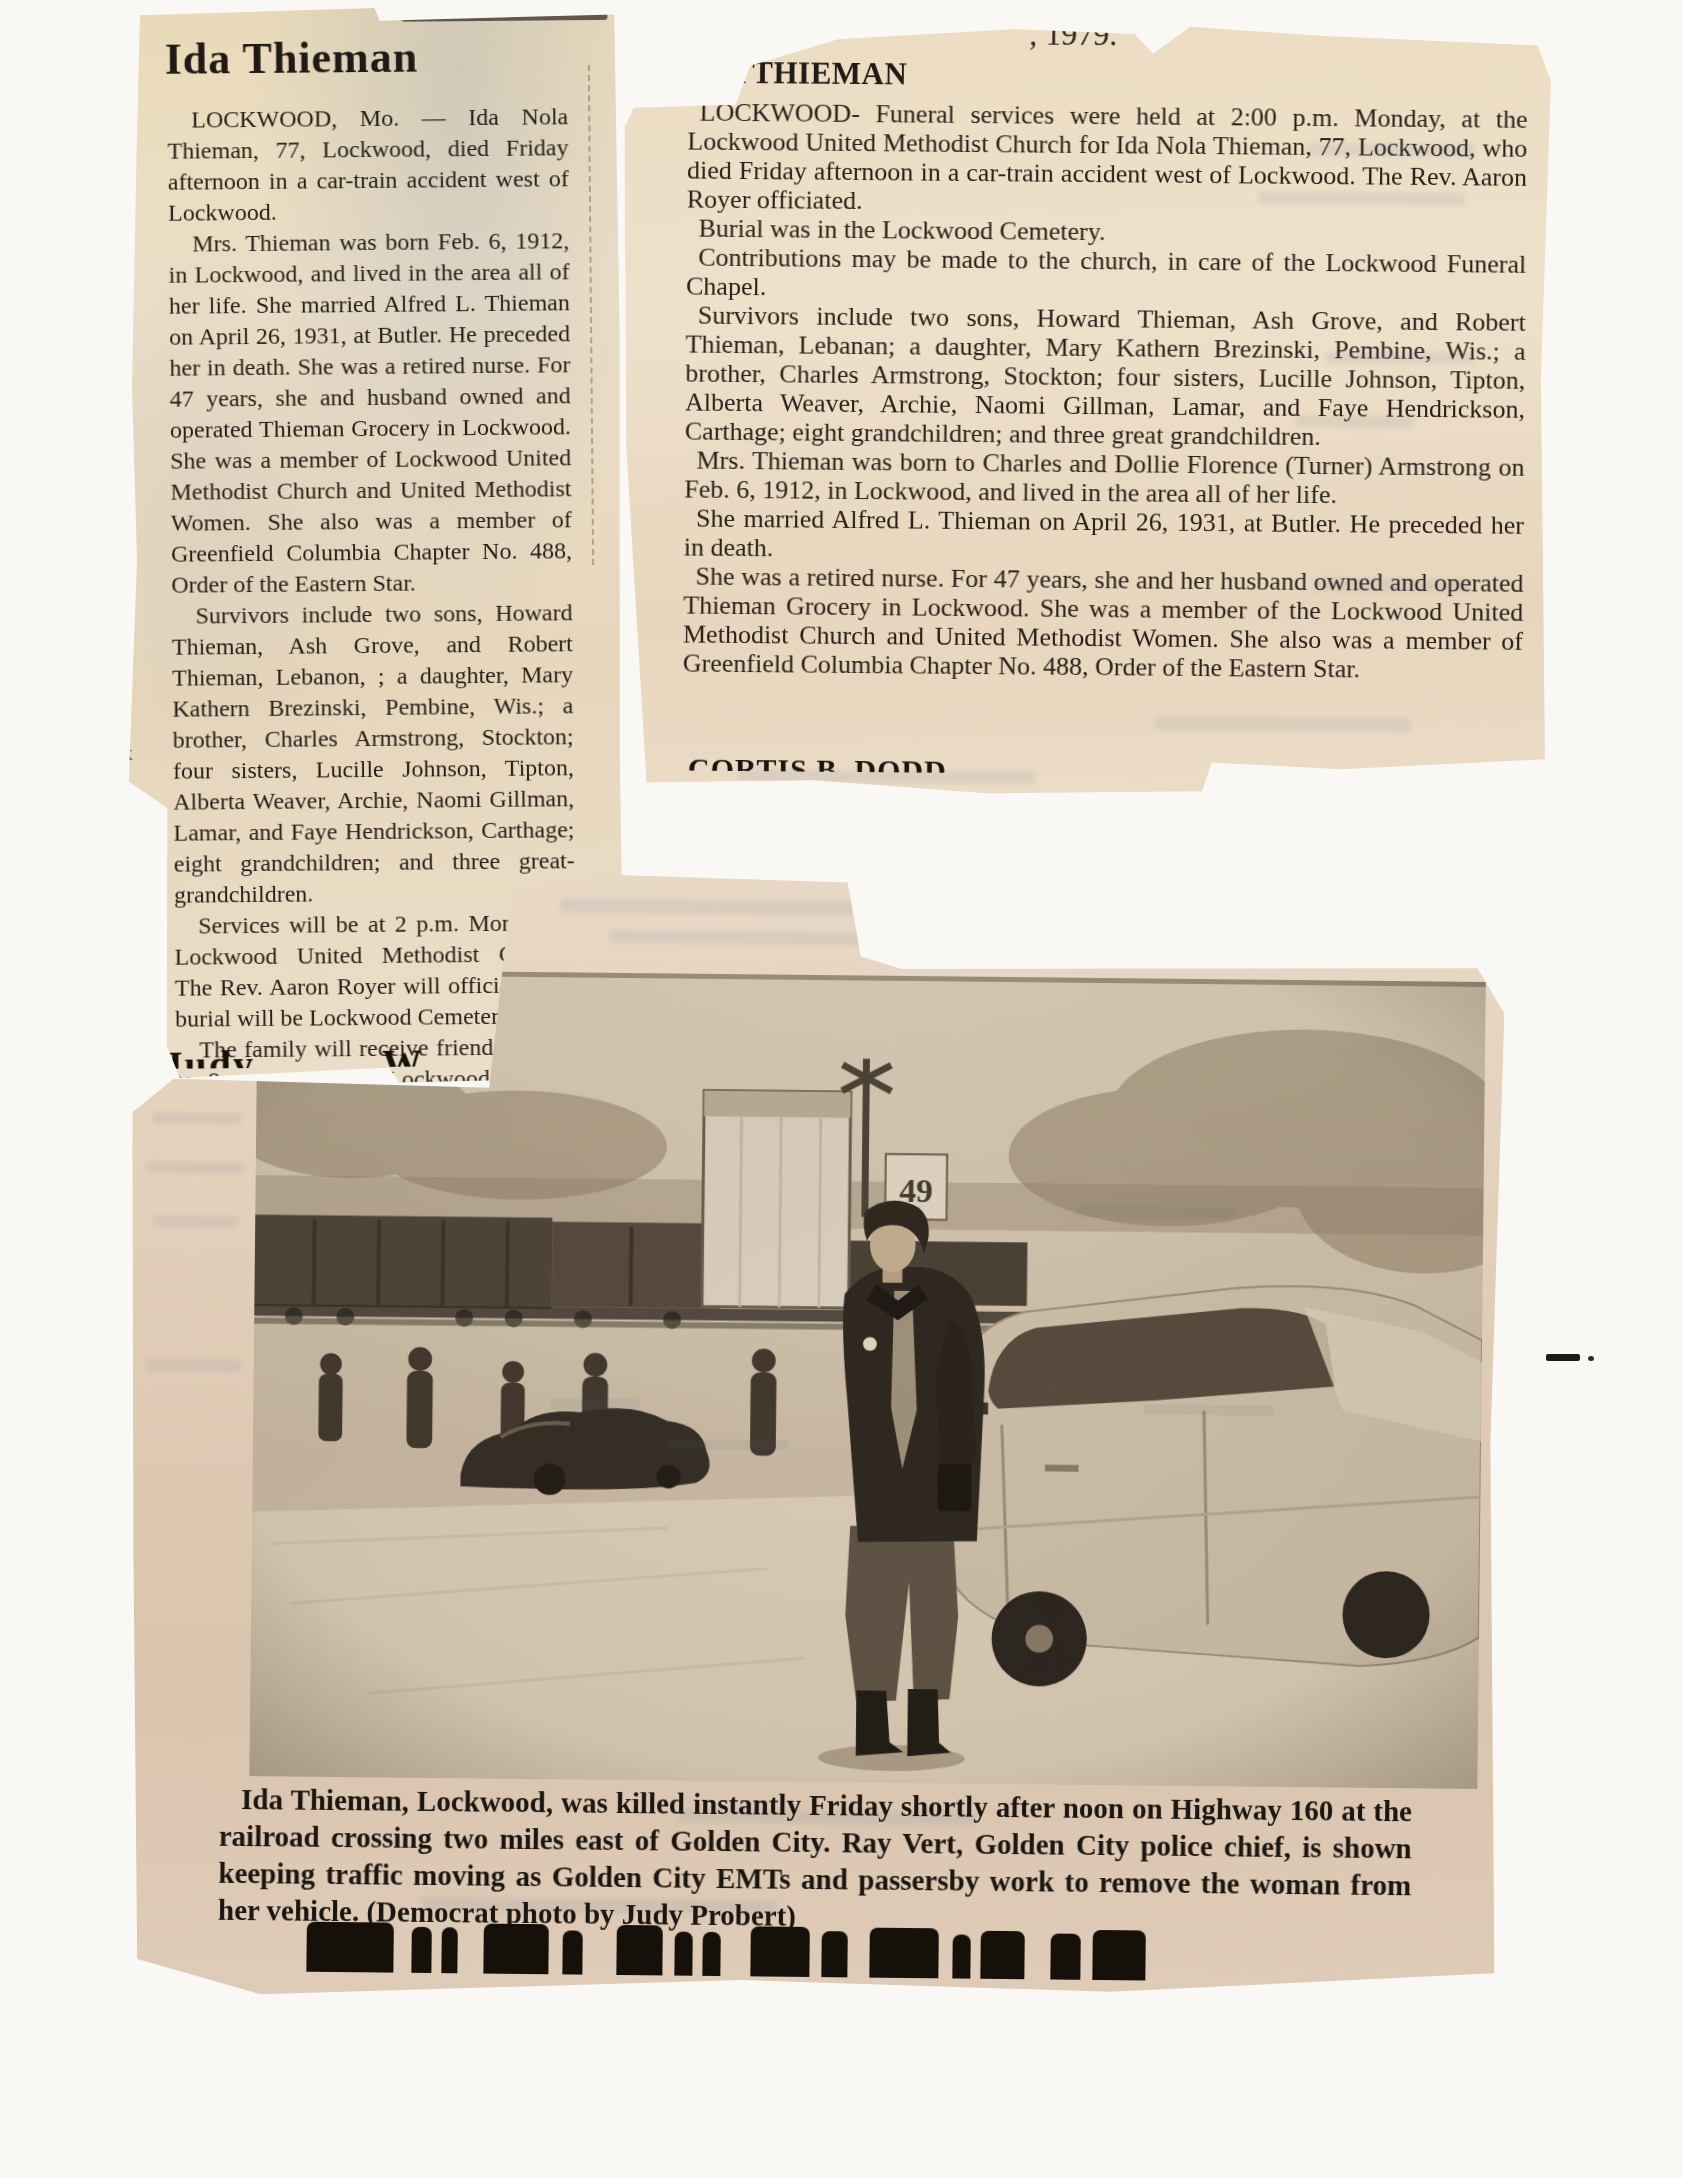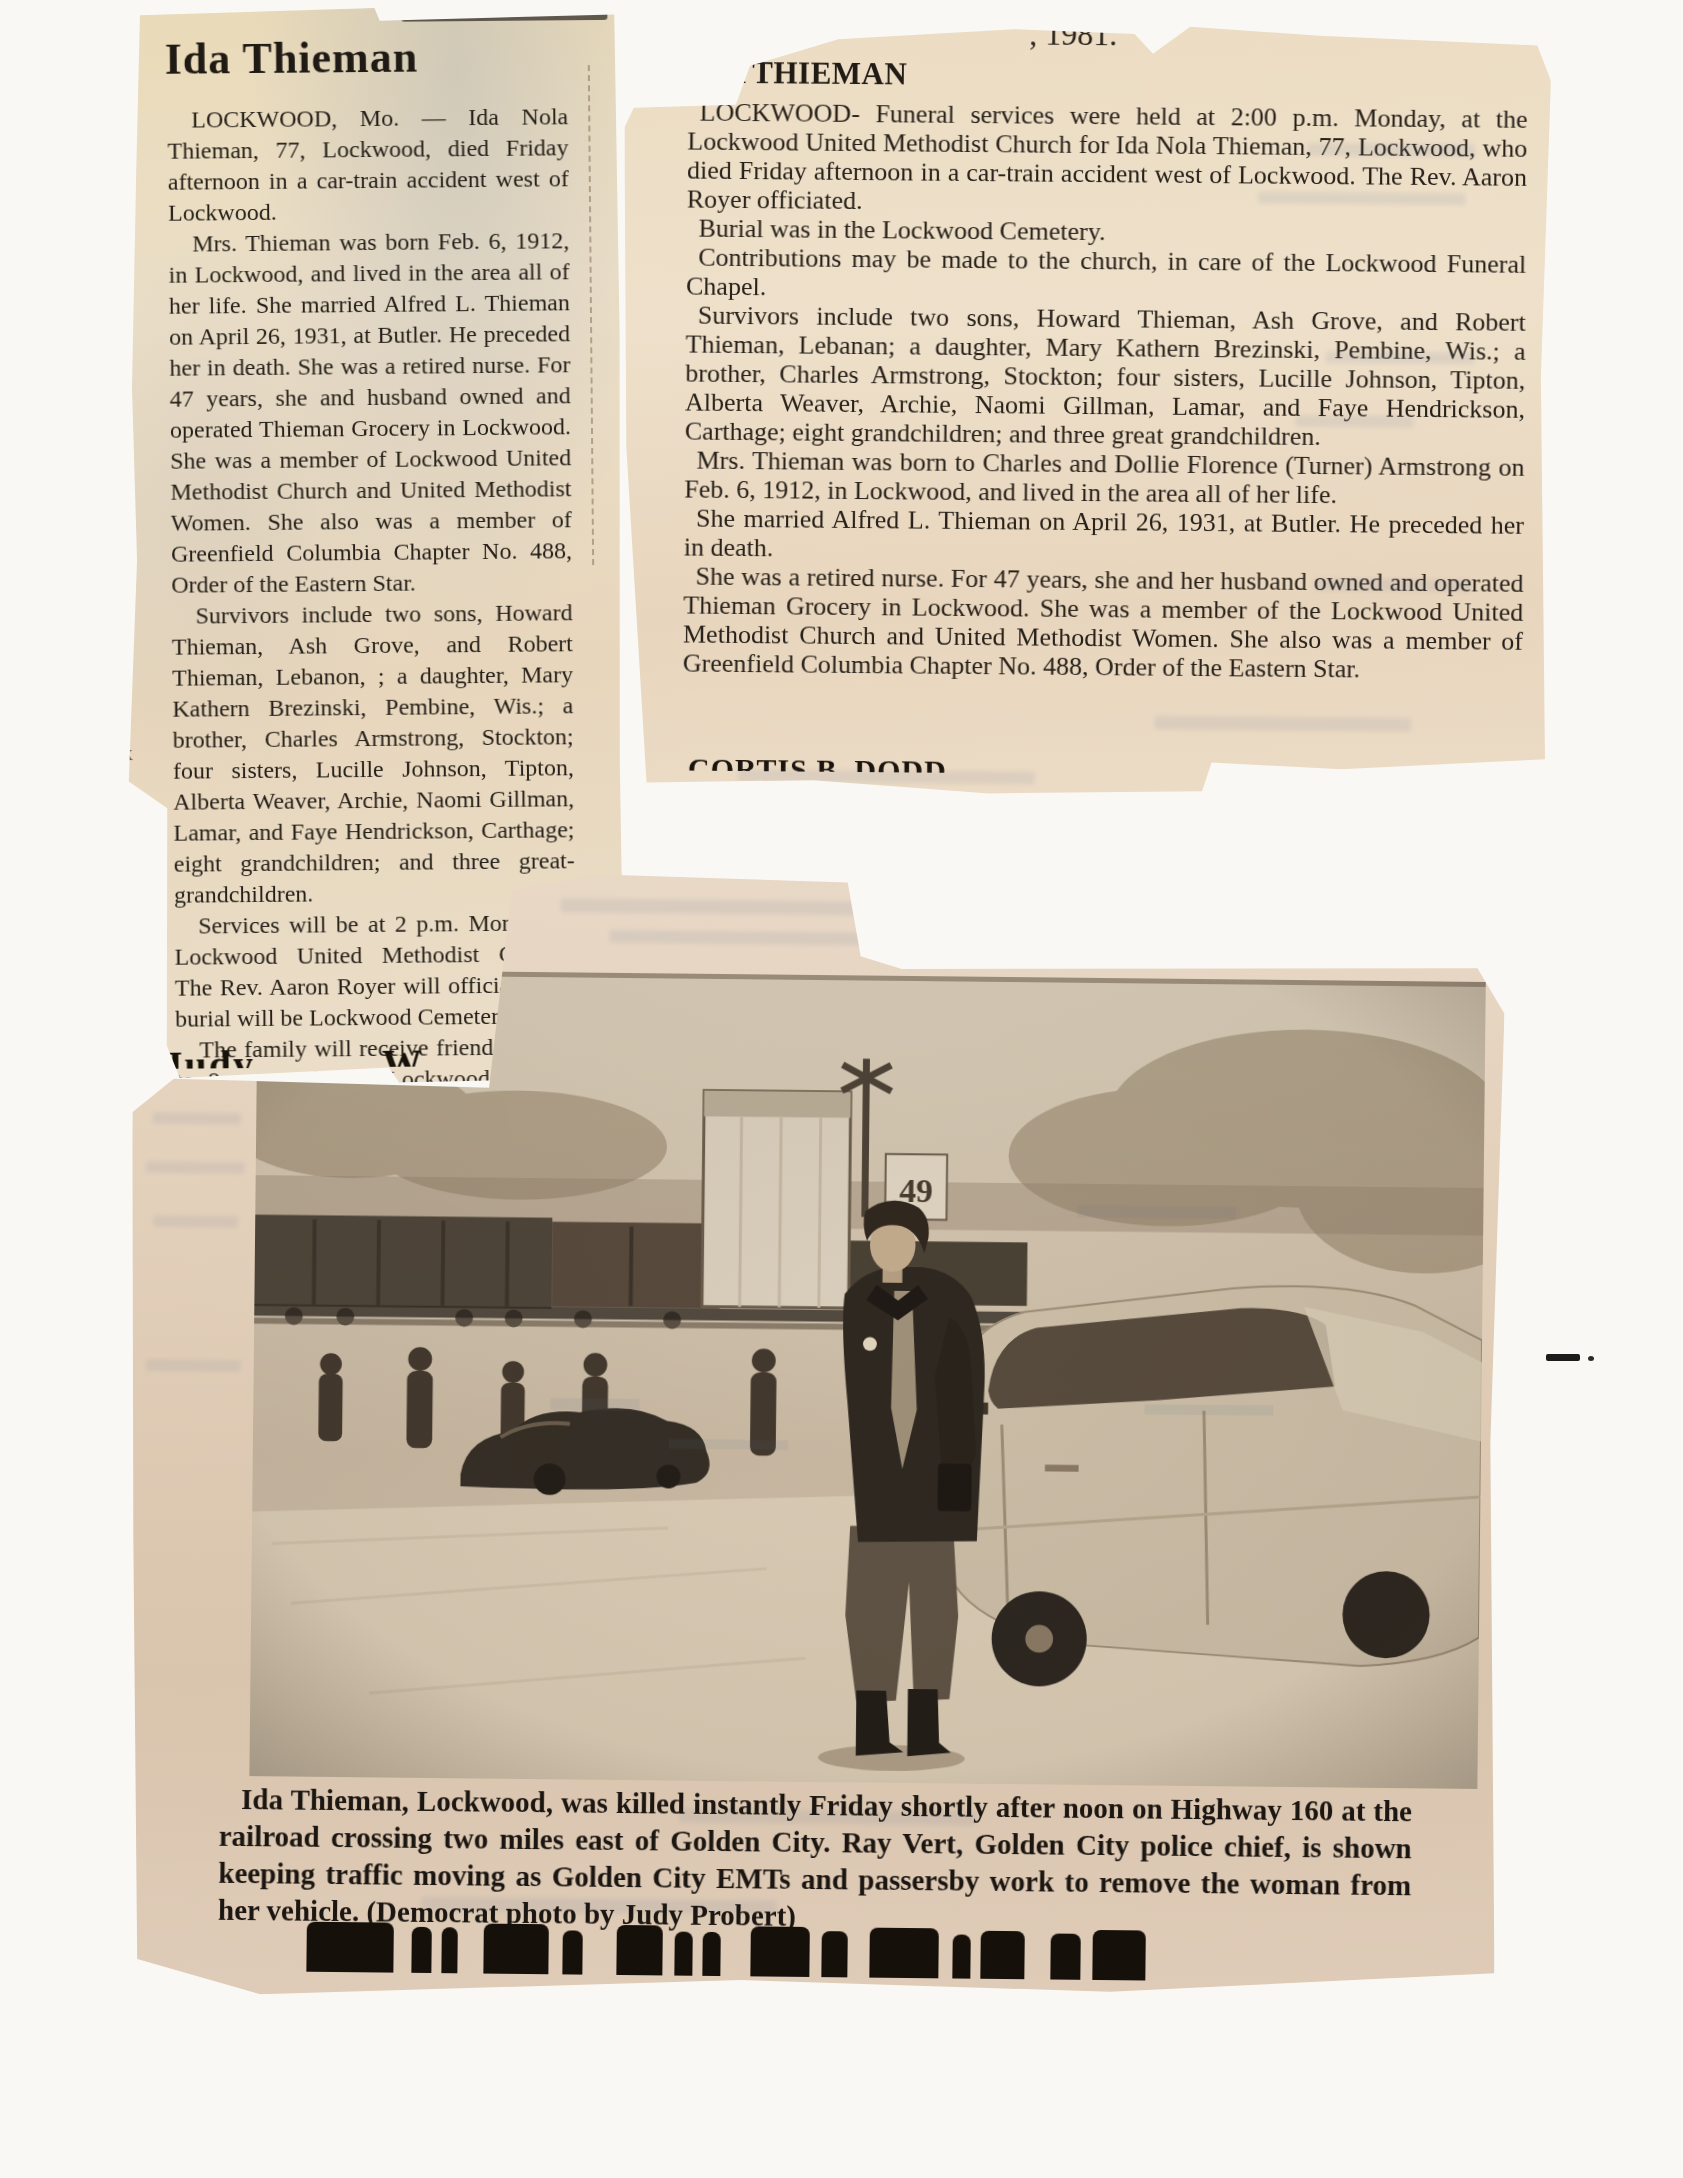--- a/index.html
+++ b/index.html
@@ -72,21 +72,21 @@
     <span class="edge-frag" style="top:730px">k</span>
     <span class="edge-frag" style="top:773px">e</span>
     <span class="edge-frag" style="top:818px">1</span>
     <div class="cutoff-line">
       <span>Judy</span><span class="frag2">W</span>
     </div>
   </section>
 
   <section class="clipping right-clip">
     <div class="date-frag">
-        <span>, 1981.</span>
+        <span>, 1979.</span>
       </div>
     <h2>IDA THIEMAN</h2>
     <div class="body">
       <p>LOCKWOOD- Funeral services were held at 2:00 p.m. Monday, at the Lockwood United Methodist Church for Ida Nola Thieman, 77, Lockwood, who died Friday afternoon in a car-train accident west of Lockwood. The Rev. Aaron Royer officiated.</p>
       <p>Burial was in the Lockwood Cemetery.</p>
       <p>Contributions may be made to the church, in care of the Lockwood Funeral Chapel.</p>
       <p>Survivors include two sons, Howard Thieman, Ash Grove, and Robert Thieman, Lebanan; a daughter, Mary Kathern Brezinski, Pembine, Wis.; a brother, Charles Armstrong, Stockton; four sisters, Lucille Johnson, Tipton, Alberta Weaver, Archie, Naomi Gillman, Lamar, and Faye Hendrickson, Carthage; eight grandchildren; and three great grandchildren.</p>
       <p>Mrs. Thieman was born to Charles and Dollie Florence (Turner) Armstrong on Feb. 6, 1912, in Lockwood, and lived in the area all of her life.</p>
       <p>She married Alfred L. Thieman on April 26, 1931, at Butler. He preceded her in death.</p>
       <p>She was a retired nurse. For 47 years, she and her husband owned and operated Thieman Grocery in Lockwood. She was a member of the Lockwood United Methodist Church and United Methodist Women. She also was a member of Greenfield Columbia Chapter No. 488, Order of the Eastern Star.</p>

